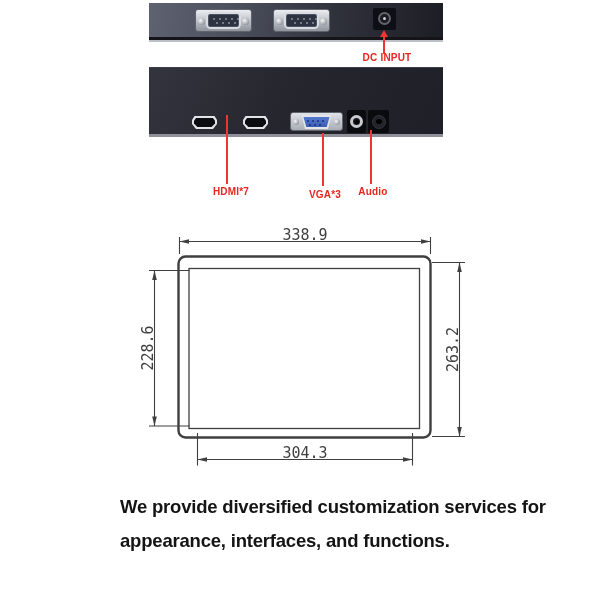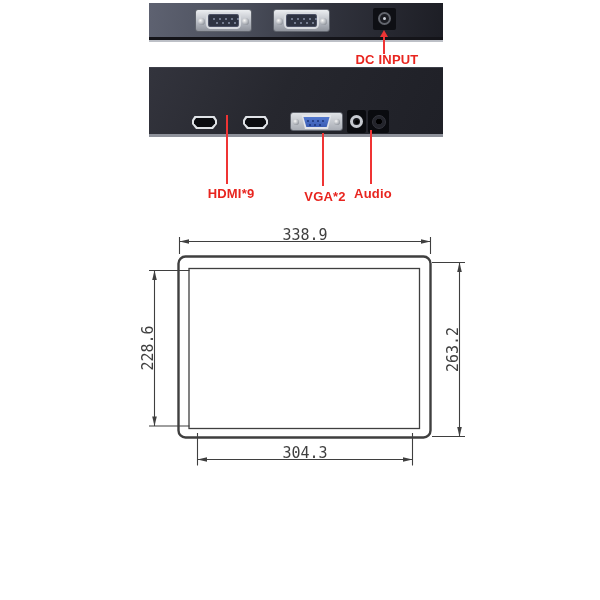--- a/index.html
+++ b/index.html
@@ -62,21 +62,21 @@
   .audioj .ring{position:absolute;left:3px;top:5px;width:13px;height:13px;border-radius:50%;
                 border:3px solid #c6c9cf;background:#141519;}
   .audioj .hole{position:absolute;left:1.5px;top:1.5px;width:4px;height:4px;border-radius:50%;background:#000;}
   .dcj2{position:absolute;left:219px;top:43px;width:21px;height:23px;background:#0a0b0f;border-radius:2px;}
   .dcj2 .barrel{position:absolute;left:3.5px;top:4.5px;width:14px;height:14px;border-radius:50%;
                 border:1px solid #34353d;
                 background:radial-gradient(circle at 50% 46%,#000 0 30%,#23242b 34% 100%);}
 
   
   .redline{position:absolute;width:2px;background:#ef3434;}
-  .redlabel{position:absolute;width:80px;text-align:center;font-size:13px;font-weight:bold;
+  .redlabel{position:absolute;width:80px;text-align:center;font-size:10px;font-weight:bold;
             color:#e8251f;letter-spacing:.2px;white-space:nowrap;}
   .arrowhead-up{position:absolute;width:0;height:0;border-left:4px solid transparent;
                 border-right:4px solid transparent;border-bottom:7px solid #ef3434;}
 
   
   .dimsvg{position:absolute;left:135px;top:222px;}
   .dimsvg text{font-family:"DejaVu Sans Mono",monospace;font-size:15px;fill:#3f3f3f;}
 
   
   .desc{position:absolute;left:120px;top:490px;width:400px;font-weight:bold;
@@ -138,22 +138,22 @@
         </div>
     </div>
     <div class="dcj2">
       <div class="barrel"></div>
     </div>
   </div>
 
   <div class="redline" style="left:226px;top:115px;height:69px;"></div>
   <div class="redline" style="left:322px;top:133px;height:53px;"></div>
   <div class="redline" style="left:370px;top:130px;height:54px;"></div>
-  <div class="redlabel" style="left:191px;top:186px;">HDMI*9</div>
-  <div class="redlabel" style="left:285px;top:189px;">VGA*2</div>
+  <div class="redlabel" style="left:191px;top:186px;">HDMI*7</div>
+  <div class="redlabel" style="left:285px;top:189px;">VGA*3</div>
   <div class="redlabel" style="left:333px;top:186px;text-align:center;">Audio</div>
 
   <svg class="dimsvg" width="340" height="250" viewBox="135 222 340 250">
     <g stroke="#3f3f3f" fill="none">
 
       <rect x="178.5" y="256.5" width="252" height="181" rx="7" stroke-width="2.4"></rect>
       <rect x="189" y="268.5" width="230.5" height="160" stroke-width="1.3"></rect>
 
       <path d="M179.5,237 V254 M430.5,237 V254 M179.5,241.5 H430.5" stroke-width="1.1"></path>
 
@@ -172,14 +172,18 @@
       <polygon points="459.5,436.5 457.2,427 461.8,427"></polygon>
       <polygon points="197.5,459.5 207,457.2 207,461.8"></polygon>
       <polygon points="412.5,459.5 403,457.2 403,461.8"></polygon>
     </g>
     <text x="305" y="239.5" text-anchor="middle">338.9</text>
     <text x="152.5" y="348" text-anchor="middle" transform="rotate(-90 152.5 348)">228.6</text>
     <text x="458" y="349.5" text-anchor="middle" transform="rotate(-90 458 349.5)">263.2</text>
     <text x="305" y="457.5" text-anchor="middle">304.3</text>
   </svg>
 
+  <div class="desc">
+    <div>We provide diversified customization services for</div>
+    <div>appearance, interfaces, and functions.</div>
+  </div>
 
 </div>
 
 </body></html>

